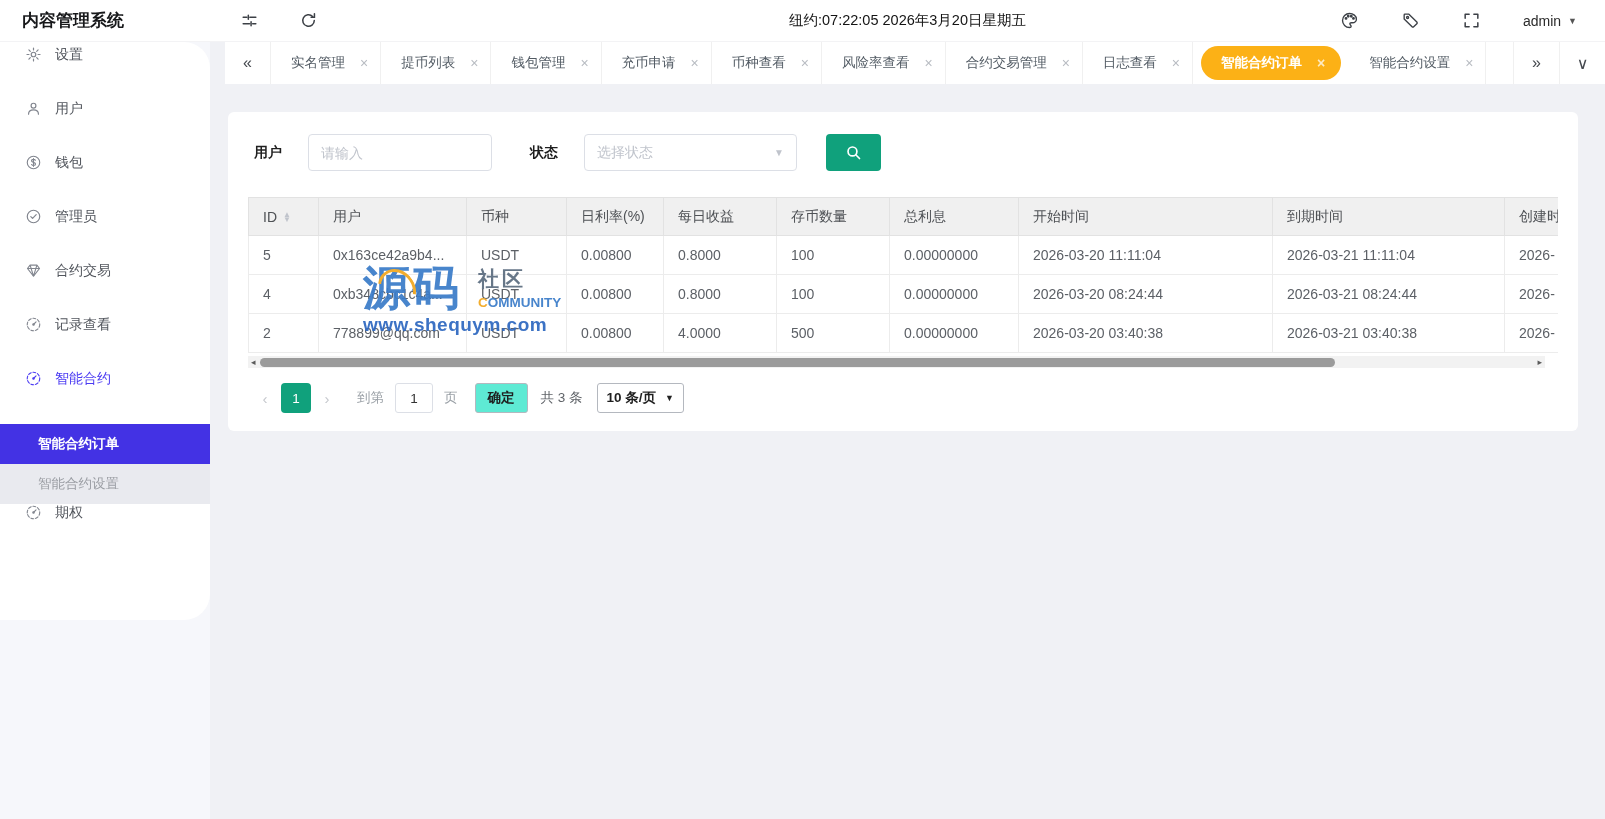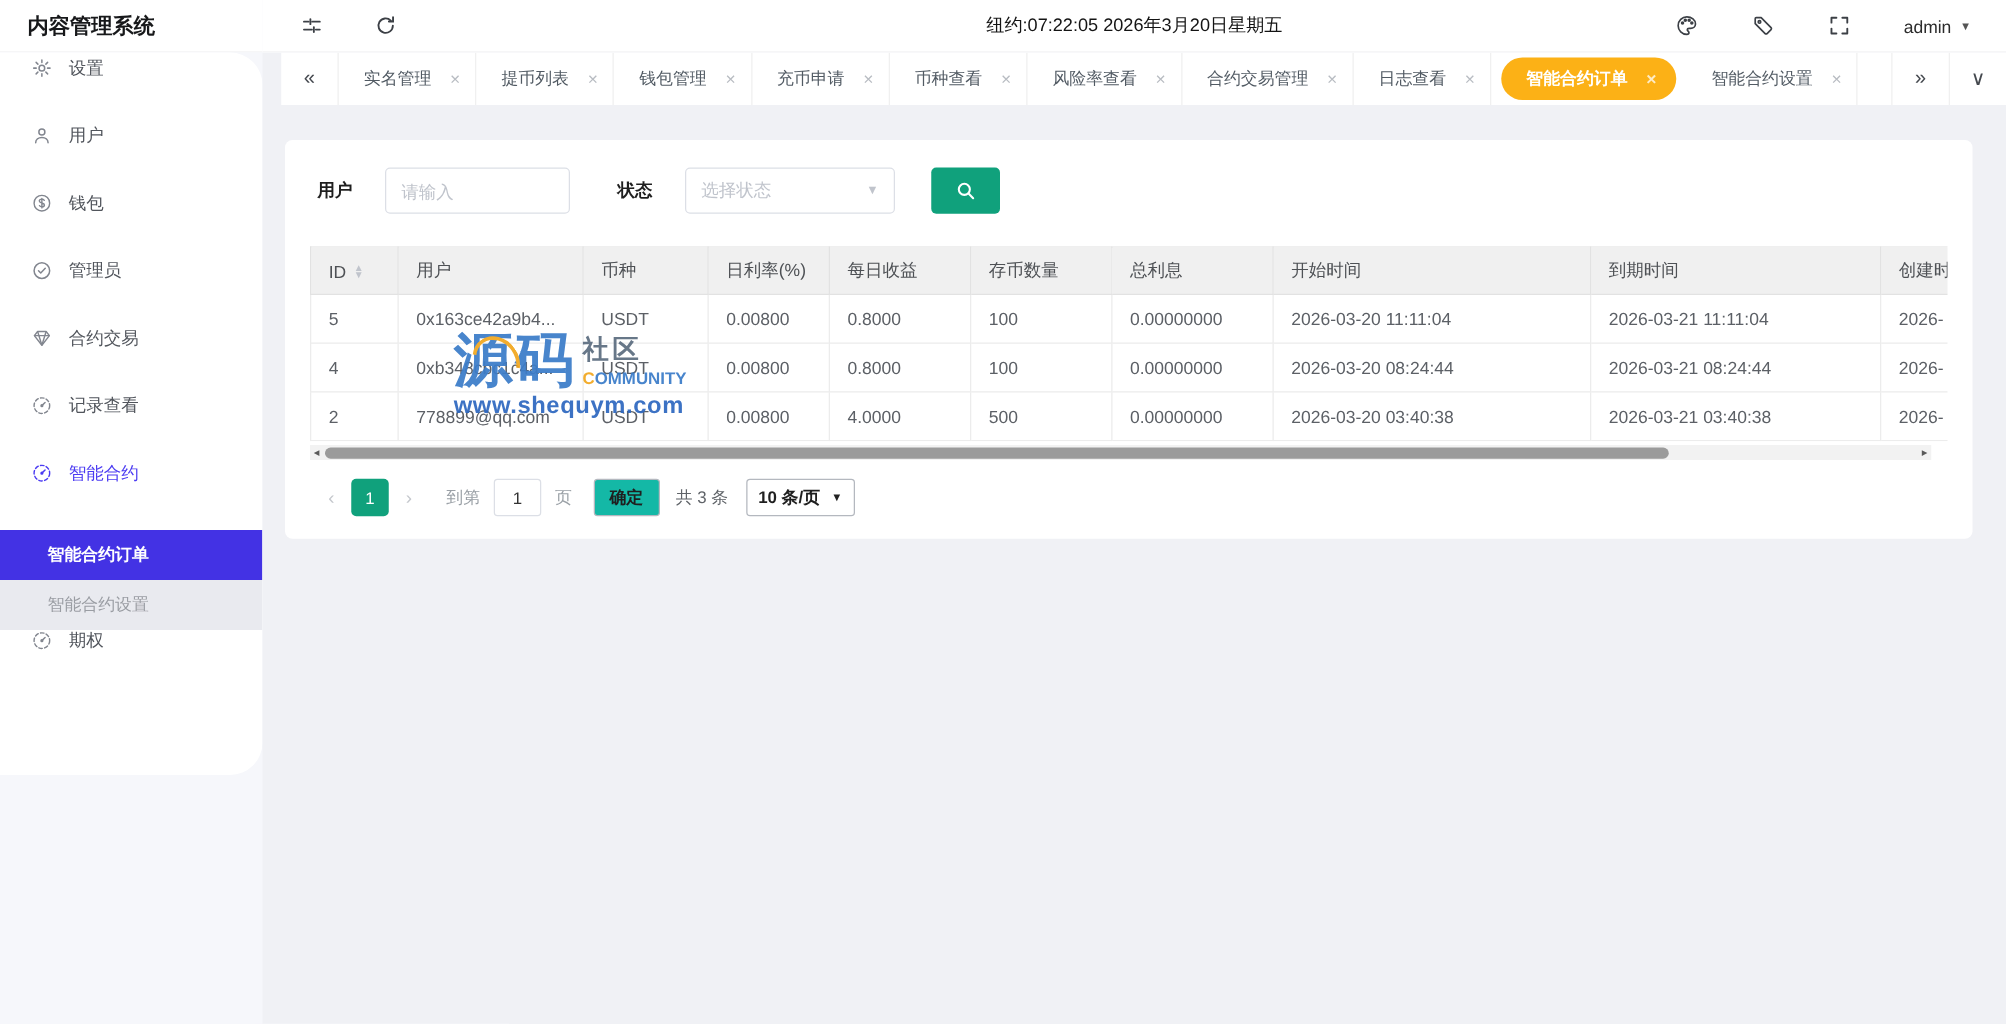--- a/index.html
+++ b/index.html
@@ -40,24 +40,24 @@
   .tab.active .tab-close { color:rgba(255,255,255,.75); }
   .tabs-right { margin-left:auto; display:flex; flex:none; }
   .tabs-right .tab-collapse { border-right:none; border-left:1px solid #f0f0f0; }
 
   
   .content { background:#f0f1f5; overflow:hidden; position:relative; }
   .card { margin:28px 27px 0 18px; background:#fff; border-radius:6px; padding:16px 20px 16px; position:relative; }
 
   .filter-row { display:flex; align-items:center; margin:6px 0 26px 6px; }
   .f-label { font-size:14px; font-weight:bold; color:#1f1f1f; margin-right:26px; }
-  .f-input { width:148px; height:37px; border:1px solid #dcdfe6; border-radius:4px; padding:0 12px; font-size:14px; color:#333; outline:none; }
+  .f-input { width:184px; height:37px; border:1px solid #dcdfe6; border-radius:4px; padding:0 12px; font-size:14px; color:#333; outline:none; }
   .f-input::placeholder { color:#c0c4cc; }
   .f-gap { width:38px; }
-  .f-select { width:168px; height:37px; border:1px solid #dcdfe6; border-radius:4px; padding:0 12px; display:flex; align-items:center; justify-content:space-between; color:#c0c4cc; cursor:pointer; }
+  .f-select { width:213px; height:37px; border:1px solid #dcdfe6; border-radius:4px; padding:0 12px; display:flex; align-items:center; justify-content:space-between; color:#c0c4cc; cursor:pointer; }
   .f-select .caret { color:#c0c4cc; font-size:10px; }
   .search-btn { width:55px; height:37px; margin-left:29px; background:#10a17c; border:none; border-radius:4px; display:flex; align-items:center; justify-content:center; cursor:pointer; }
   .search-btn svg { width:19px; height:19px; }
 
   .table-wrap { width:1310px; overflow:hidden; }
   table { border-collapse:collapse; table-layout:fixed; width:1476px; font-size:14px; }
   th { background:#f0f0f0; border:1px solid #e2e2e2; height:38px; font-weight:normal; text-align:left; color:#4e5155; padding:0 0 0 14px; white-space:nowrap; overflow:hidden; }
   td { background:#fff; border:1px solid #ececec; height:39px; color:#5c6066; padding:0 0 0 14px; white-space:nowrap; overflow:hidden; }
   .sort-ic { display:inline-flex; flex-direction:column; vertical-align:middle; margin-left:6px; line-height:.62; }
   .sort-ic span { font-size:8px; color:#c0c4cc; }
@@ -65,31 +65,31 @@
   .hscroll { position:relative; width:1297px; height:12px; margin-top:3px; background:#f2f2f2; display:flex; align-items:center; justify-content:space-between; padding:0 3px; }
   .hs-arrow { font-size:9px; color:#5a5a5a; line-height:1; z-index:2; }
   .hthumb { position:absolute; left:12px; width:1075px; height:9px; border-radius:5px; background:#9b9b9b; cursor:pointer; }
 
   .pager { display:flex; align-items:center; margin:15px 0 2px 4px; font-size:13.5px; color:#666; }
   .pg-arrow { width:26px; text-align:center; color:#c5c8cd; font-size:15px; cursor:pointer; }
   .pg-num { width:30px; height:30px; background:#10a17c; color:#fff; border-radius:4px; display:flex; align-items:center; justify-content:center; margin:0 3px; cursor:pointer; }
   .pg-goto { color:#9aa0a6; margin-left:17px; }
   .pg-input { width:38px; height:30px; border:1px solid #dcdfe6; border-radius:3px; text-align:center; margin:0 11px; font-size:13.5px; color:#333; outline:none; }
   .pg-page { color:#9aa0a6; margin-right:17px; }
-  .pg-confirm { height:30px; padding:0 12px; background:#14b8a6; border:1px solid #b4b8bf; border-radius:3px; font-size:13.5px; font-weight:bold; color:#1f1f1f; cursor:pointer; }
+  .pg-confirm { height:30px; padding:0 12px; background:#5eead4; border:1px solid #b4b8bf; border-radius:3px; font-size:13.5px; font-weight:bold; color:#1f1f1f; cursor:pointer; }
   .pg-total { color:#5f6368; margin:0 14px 0 13px; }
   .pg-size { height:30px; border:1px solid #b4b8bf; border-radius:3px; display:flex; align-items:center; padding:0 9px; gap:9px; color:#1f1f1f; font-weight:bold; cursor:pointer; background:#fff; }
   .pg-size .caret { color:#222; }
 
   
   .watermark { position:absolute; left:135px; top:152px; pointer-events:none; opacity:.93; z-index:5; }
   .wm-row1 { display:flex; align-items:flex-start; position:relative; }
   .wm-main { font-size:47px; font-weight:bold; color:#3b7cc9; line-height:1; letter-spacing:2px; }
   .wm-arc { position:absolute; left:16px; top:4px; width:36px; height:42px; border:3px solid #f2a71f; border-radius:50%; border-left-color:transparent; border-bottom-color:transparent; transform:rotate(-35deg); }
-  .wm-side { margin-left:5px; margin-top:1px; display:flex; flex-direction:column; }
+  .wm-side { margin-left:17px; margin-top:1px; display:flex; flex-direction:column; }
   .wm-side-top { font-size:21px; font-weight:bold; color:#5c6d80; letter-spacing:3px; }
   .wm-side-bottom { font-size:13.5px; font-weight:bold; color:#3b7cc9; margin-top:2px; }
   .wm-side-bottom .wm-c { color:#f2a71f; }
   .wm-row2 { font-family:Liberation Sans, sans-serif; font-size:19px; font-weight:bold; color:#2e68c0; margin-top:3px; letter-spacing:.5px; }
 </style>
 </head>
 <body>
 
 <div class="app">
 

